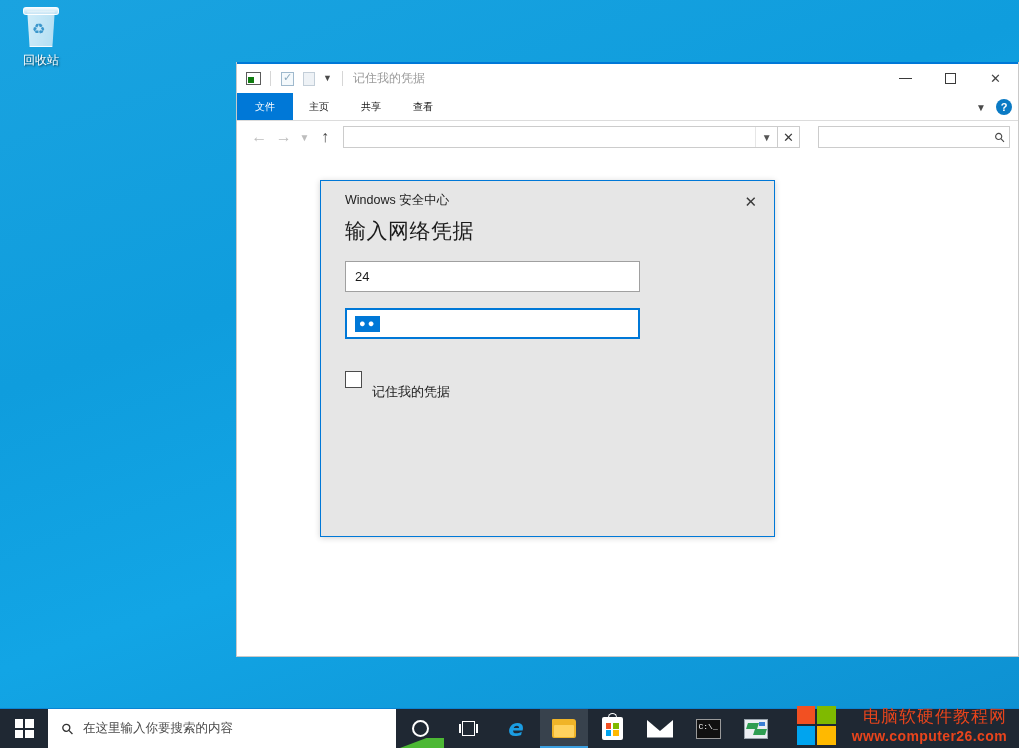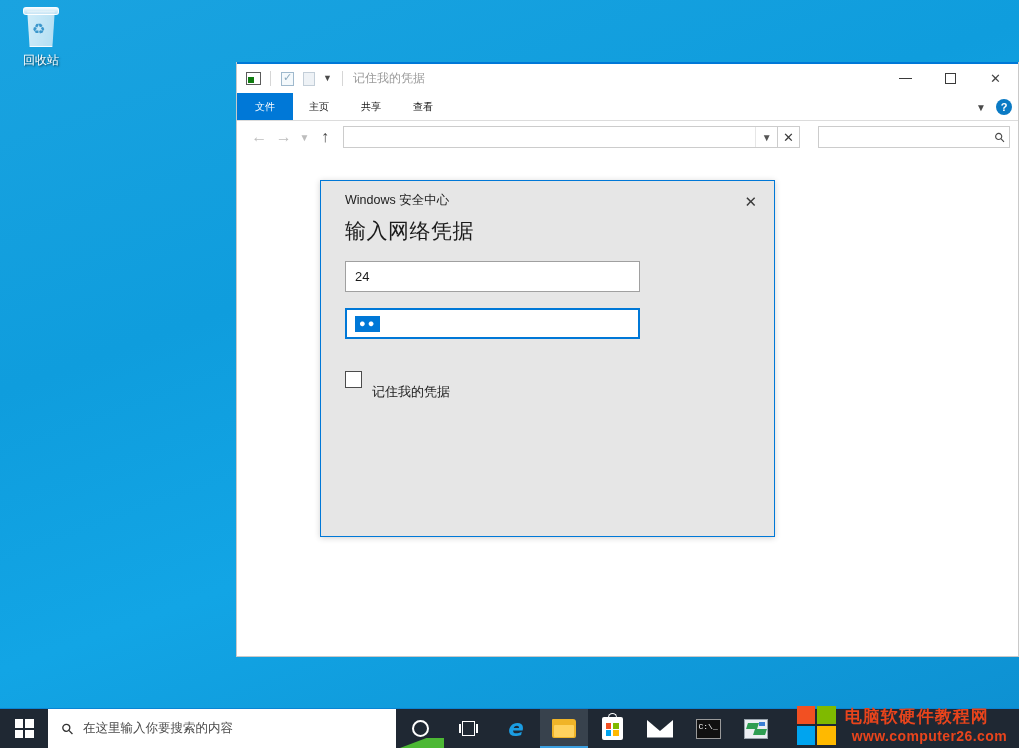--- a/index.html
+++ b/index.html
@@ -593,24 +593,25 @@
     grid-template-rows: 1fr 1fr;
     gap: 2px;
   }
   .wm-logo i:nth-child(1) { background: #f25022; }
   .wm-logo i:nth-child(2) { background: #7fba00; }
   .wm-logo i:nth-child(3) { background: #00a4ef; }
   .wm-logo i:nth-child(4) { background: #ffb900; }
   .wm-text { display: flex; flex-direction: column; gap: 2px; }
   #wm-title {
     font-size: 17px;
-    font-weight: bold;
+    font-weight: normal;
     color: #e8441c;
     letter-spacing: 1px;
     line-height: 19px;
+    text-align: right;
   }
   #wm-url {
     font-size: 14px;
     font-weight: bold;
     color: #e8441c;
     letter-spacing: .4px;
     line-height: 16px;
     margin-left: 7px;
   }
 </style>

